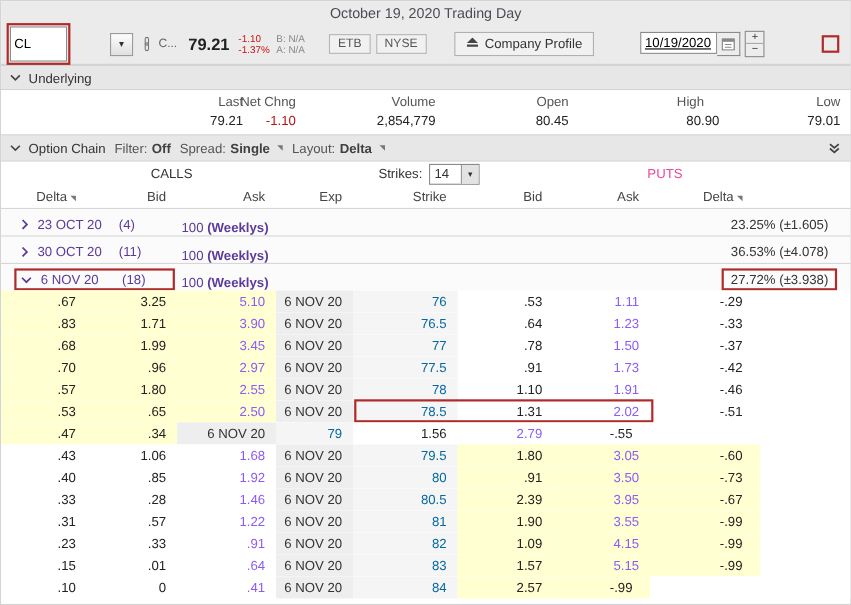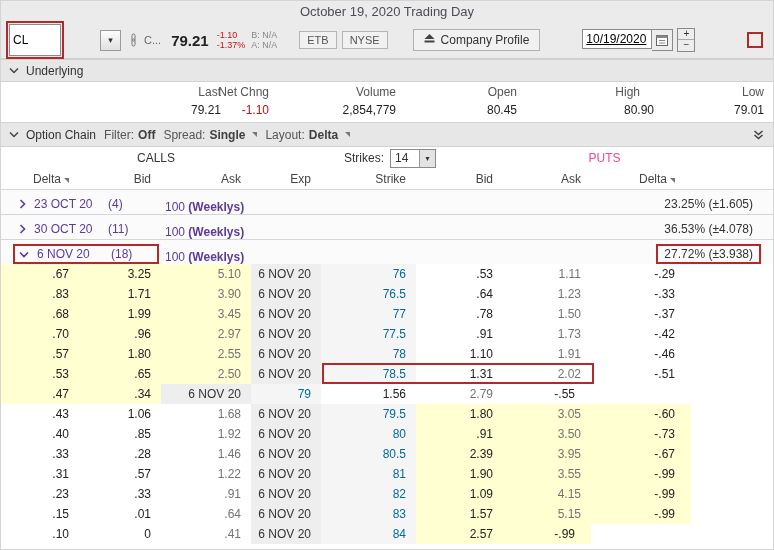--- a/index.html
+++ b/index.html
@@ -70,21 +70,21 @@
   .exp-iv{margin-left:auto;color:#333;border:2px solid transparent;padding:1px 6px;white-space:nowrap;}
   .exp-iv.red-annot{border-color:#b02a2a;}
 
   
   .opt-row{display:grid;grid-template-columns:78px 82px 90px 70px 95px 87px 88px 100px 1fr;height:20px;position:relative;background:#fff;}
   .ocell{text-align:right;padding-right:10px;line-height:20px;box-sizing:border-box;overflow:hidden;white-space:nowrap;cursor:default;}
   .ocell.c7{padding-right:16px;}
   .expc{background:#eeeeee;color:#333;}
   .strc{background:#f5f5f5;color:#0369a1;}
   .yel{background:#ffffd2;}
-  .askv{color:#737373;}
+  .askv{color:#8b5cf6;}
   .row-redbox{position:absolute;left:321px;top:-1px;width:272px;height:21px;border:2px solid #b02a2a;box-sizing:border-box;pointer-events:none;}
   .chev-wrap{display:inline-flex;align-items:center;}
 </style>
 </head>
 <body>
 
 <div class="page">
 
   <div class="header">
     <div class="titlebar">October 19, 2020 Trading Day</div>

